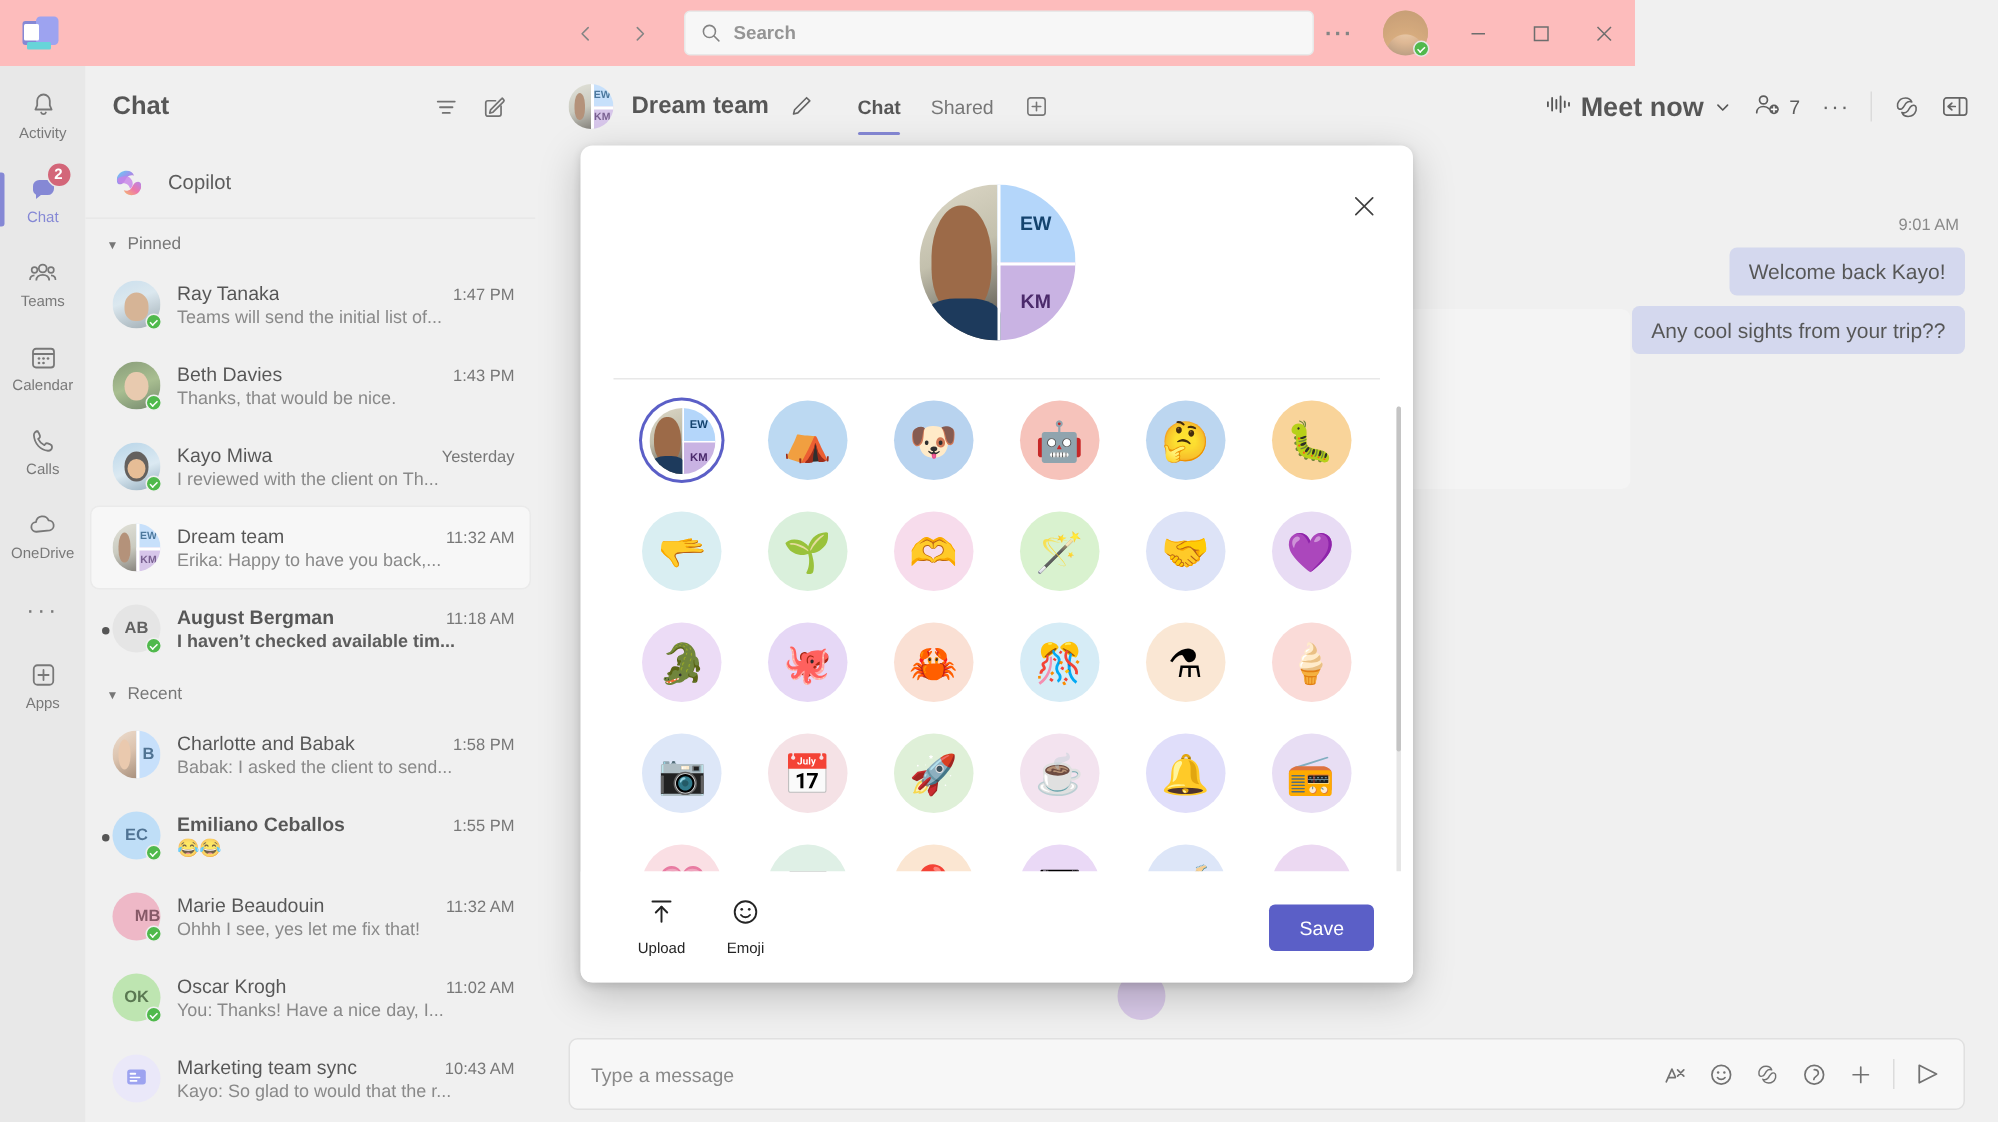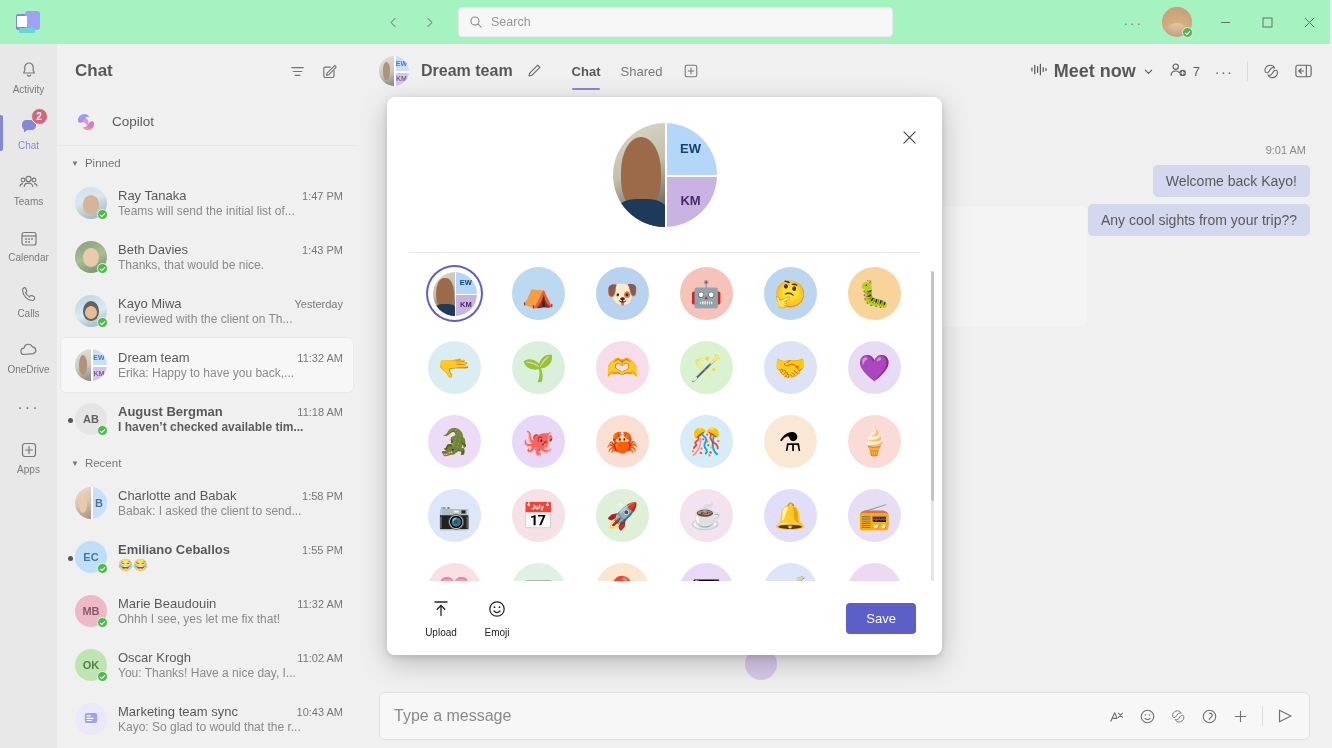--- a/index.html
+++ b/index.html
@@ -6,23 +6,23 @@
   html, body {
     width: 1332px; height: 748px;
     font-family: "Liberation Sans", sans-serif;
     overflow: hidden;
     background: #e6e6e6;
   }
   #app { position: relative; width: 1332px; height: 748px; background: #ebebeb; }
 
   
   .titlebar {
-    position: absolute; top: 0; left: 0; width: 1330px; height: 44px;
-    background: #86efac;
-    display: flex; align-items: center;
+    position: absolute; top: 0; left: 0; width: 1090px; height: 44px;
+    background: #fca5a5;
+    display: flex; align-items: center; font-weight: bold;
   }
   .logo-box { width: 56px; height: 44px; display: flex; align-items: center; justify-content: center; }
   .teams-logo { width: 24px; height: 22px; position: relative; }
   .tl-a { position:absolute; left:0; top:3px; width:14px; height:16px; background:#5b5fc7; border-radius:2px;}
   .tl-b { position:absolute; left:9px; top:0px; width:15px; height:19px; background:#7b83eb; border-radius:3px;}
   .tl-c { position:absolute; left:1px; top:5px; width:10px; height:11px; background:#fff; border-radius:1px;}
   .tl-d { position:absolute; left:3px; top:17px; width:16px; height:5px; background:#33c6cc; border-radius:1px;}
 
   .navarrows { display: flex; align-items: center; gap: 6px; margin-left: 322px; }
   .navbtn {
@@ -207,21 +207,21 @@
     position: absolute; left: 430px; top: 108px; width: 300px; height: 120px;
     background: #f0f0f0; border-radius: 6px;
   }
   .ghost-av { position:absolute; left: 388px; top: 550px; width:32px;height:32px;border-radius:50%;background:#cbb6e0;}
 
   .composer-wrap { position: absolute; left: 0; bottom: 0; width: 975px; height: 64px; padding: 0 22px; display:flex; align-items:center; }
   .composer {
     width: 931px; height: 48px; background: #f5f5f5; border: 1px solid #d6d6d6;
     border-radius: 6px; display: flex; align-items: center; padding: 0 10px 0 14px;
   }
-  .composer .ph { font-size: 16px; color: #616161; flex: 1; }
+  .composer .ph { font-size: 13px; color: #616161; flex: 1; }
   .comp-icons { display: flex; align-items: center; gap: 3px; }
   .comp-icons .ci { width: 28px; height: 28px; display:flex;align-items:center;justify-content:center; color:#424242; cursor:pointer; border-radius:4px;}
   .comp-sep { width:1px; height:20px; background:#d0d0d0; margin:0 5px; }
 
   
   .scrim { position: absolute; inset: 0; background: rgba(255,255,255,0.26); }
   .modal {
     position: absolute; left: 387px; top: 97px; width: 555px; height: 558px;
     background: #ffffff; border-radius: 8px;
     box-shadow: 0 8px 28px rgba(0,0,0,0.22), 0 2px 6px rgba(0,0,0,0.12);
@@ -589,21 +589,21 @@
         <div class="cr-main">
           <div class="cr-top">
             <span class="cr-name">Emiliano Ceballos</span>
             <span class="cr-time">1:55 PM</span>
           </div>
           <div class="cr-prev">😂😂</div>
         </div>
       </div>
 
       <div class="chatrow">
-        <div class="av" style="background:#e8a0b4;color:#5c1f32;">
+        <div class="av" style="background:#e8a0b4;color:#5c1f32;justify-content:flex-end;">
           <span>MB</span>
           <div class="pres"></div>
         </div>
         <div class="cr-main">
           <div class="cr-top">
             <span class="cr-name">Marie Beaudouin</span>
             <span class="cr-time">11:32 AM</span>
           </div>
           <div class="cr-prev">Ohhh I see, yes let me fix that!</div>
         </div>

